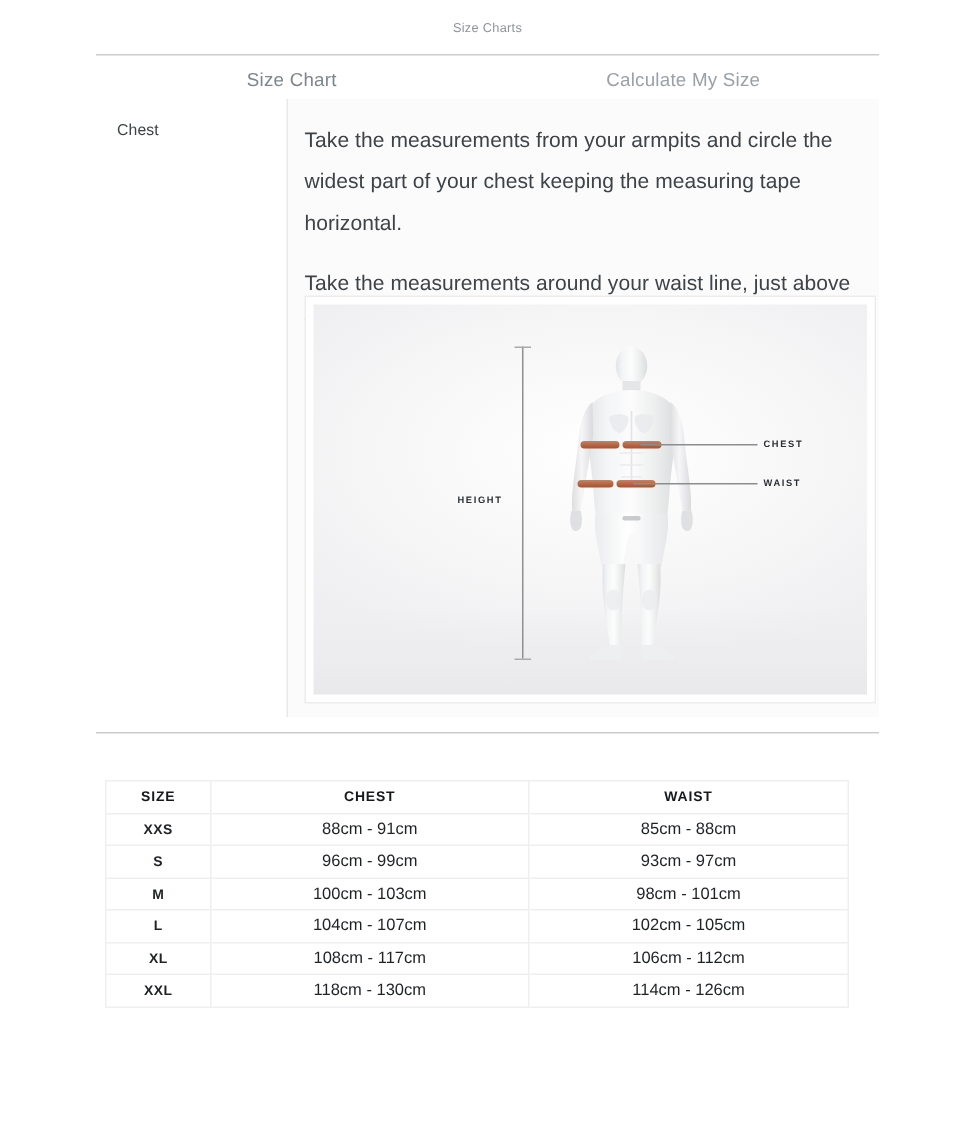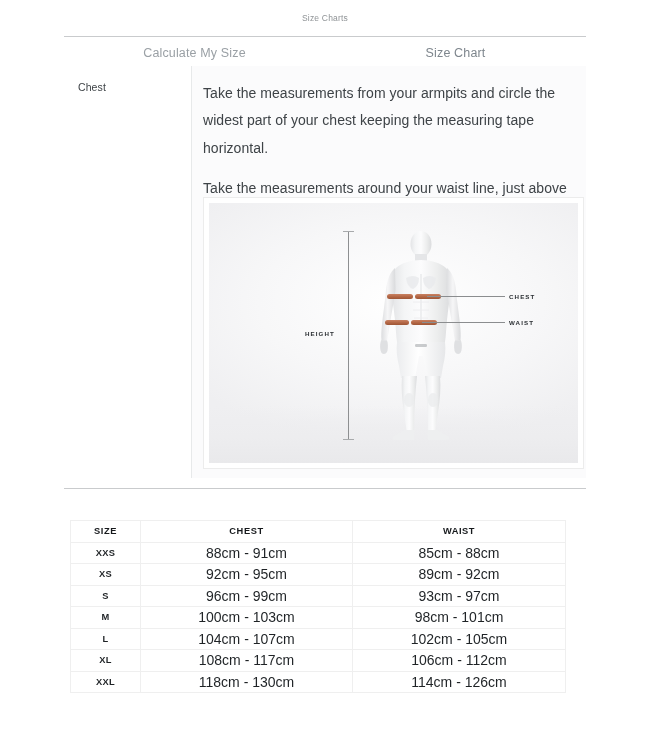--- a/index.html
+++ b/index.html
@@ -209,21 +209,21 @@
     position: absolute;
     top: 520px;
     left: 70px;
     width: 495px;
     border-collapse: collapse;
     table-layout: fixed;
   }
   .size-table th, .size-table td {
     border: 1px solid #efefef;
     text-align: center;
-    font-size: 14px;
+    font-size: 11px;
     color: #1f2326;
     height: 21.5px;
     padding: 0;
   }
   .size-table th {
     font-weight: 700;
     font-size: 9.3px;
     letter-spacing: .55px;
     color: #16191c;
   }
@@ -238,22 +238,22 @@
   .col-waist { width: 213px; }
 </style>
 </head>
 <body>
 
 <div class="page">
 
   <div class="page-title">Size Charts</div>
 
   <div class="tabs">
+    <div class="tab active">Size Chart</div>
     <div class="tab">Calculate My Size</div>
-    <div class="tab active">Size Chart</div>
   </div>
 
   <div class="panel">
 
     <div class="sidebar">
       <div class="sidebar-item">
         <span class="sidebar-item-label">Chest</span>
         <span class="sidebar-underline"></span>
       </div>
     </div>
@@ -371,25 +371,20 @@
         <th>WAIST</th>
       </tr>
     </thead>
     <tbody>
       <tr>
         <td class="size-cell">XXS</td>
         <td>88cm - 91cm</td>
         <td>85cm - 88cm</td>
       </tr>
       <tr>
-        <td class="size-cell">XS</td>
-        <td>92cm - 95cm</td>
-        <td>89cm - 92cm</td>
-      </tr>
-      <tr>
         <td class="size-cell">S</td>
         <td>96cm - 99cm</td>
         <td>93cm - 97cm</td>
       </tr>
       <tr>
         <td class="size-cell">M</td>
         <td>100cm - 103cm</td>
         <td>98cm - 101cm</td>
       </tr>
       <tr>

